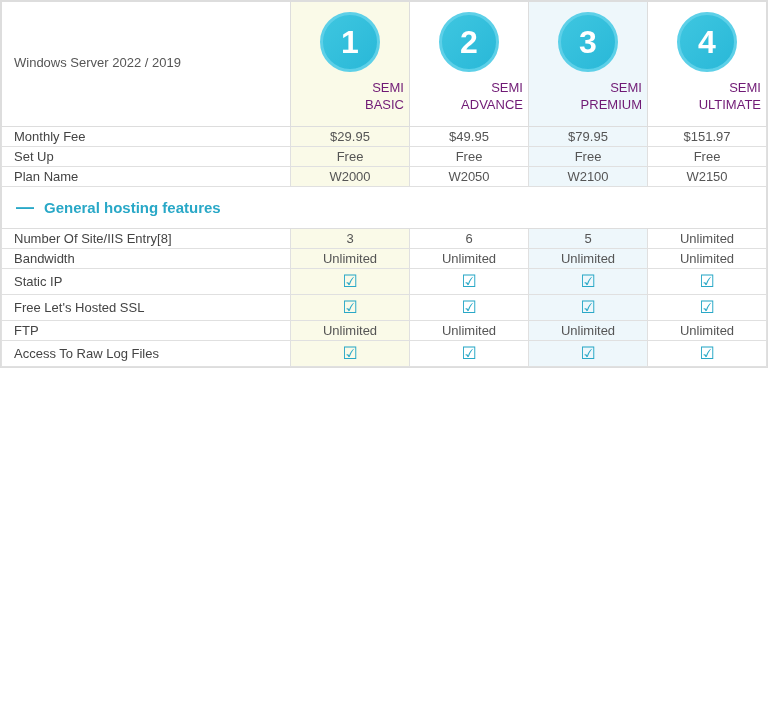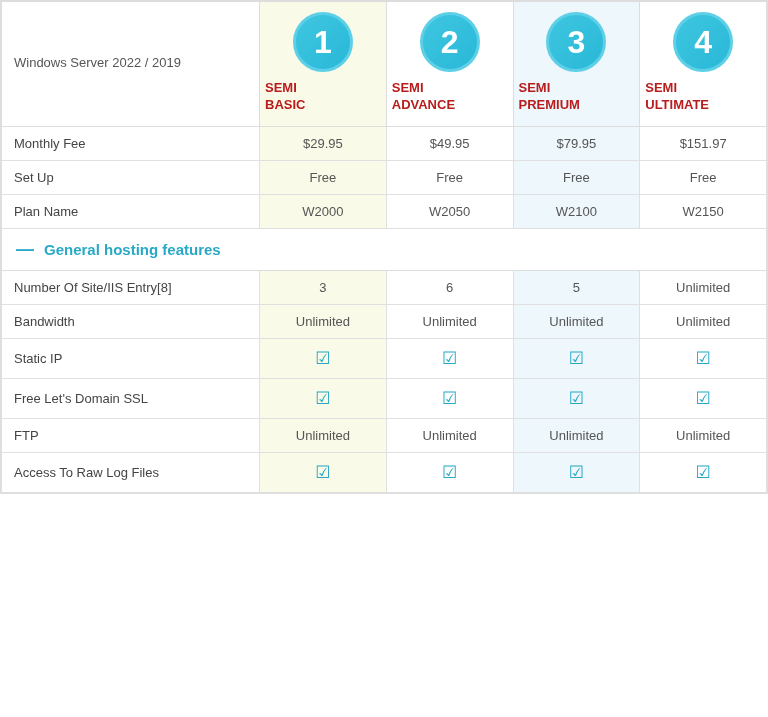--- a/index.html
+++ b/index.html
@@ -28,55 +28,55 @@
       padding: 10px 5px 12px;
       border: 1px solid #ddd;
     }
 
     .header-row td:first-child {
       text-align: left;
       padding-left: 12px;
       font-size: 13px;
       color: #555;
       vertical-align: middle;
-      width: 258px;
+      width: 289px;
     }
 
     .plan-circle {
       width: 60px;
       height: 60px;
       border-radius: 50%;
       background: linear-gradient(135deg, #3ec6e0, #29b8d8);
       display: flex;
       align-items: center;
       justify-content: center;
       margin: 0 auto 8px;
       font-size: 32px;
       font-weight: bold;
       color: #fff;
       border: 3px solid #5dd0e8;
     }
 
     .plan-name {
       font-size: 13px;
-      font-weight: bold;
-      color: #b91c1c;
-      text-align: left;
+      font-weight: normal;
+      color: #701a75;
+      text-align: right;
       line-height: 1.3;
     }
 
     
     .col-1 { background-color: #fafae8; }
     .col-2 { background-color: #ffffff; }
     .col-3 { background-color: #eef7fb; }
     .col-4 { background-color: #ffffff; }
 
     
     tr.data-row td {
-      padding: 9px 10px;
+      padding: 2px 10px;
       border: 1px solid #e0e0e0;
       text-align: center;
       color: #555;
       font-size: 13px;
     }
 
     tr.data-row td:first-child {
       text-align: left;
       padding-left: 12px;
       color: #444;
@@ -218,21 +218,21 @@
 
       <tr class="data-row">
         <td>Static IP</td>
         <td class="col-1"><span class="check-icon">☑</span></td>
         <td class="col-2"><span class="check-icon">☑</span></td>
         <td class="col-3"><span class="check-icon">☑</span></td>
         <td class="col-4"><span class="check-icon">☑</span></td>
       </tr>
 
       <tr class="data-row">
-        <td>Free Let's Domain SSL</td>
+        <td>Free Let's Hosted SSL</td>
         <td class="col-1"><span class="check-icon">☑</span></td>
         <td class="col-2"><span class="check-icon">☑</span></td>
         <td class="col-3"><span class="check-icon">☑</span></td>
         <td class="col-4"><span class="check-icon">☑</span></td>
       </tr>
 
       <tr class="data-row">
         <td>FTP</td>
         <td class="col-1">Unlimited</td>
         <td class="col-2">Unlimited</td>

